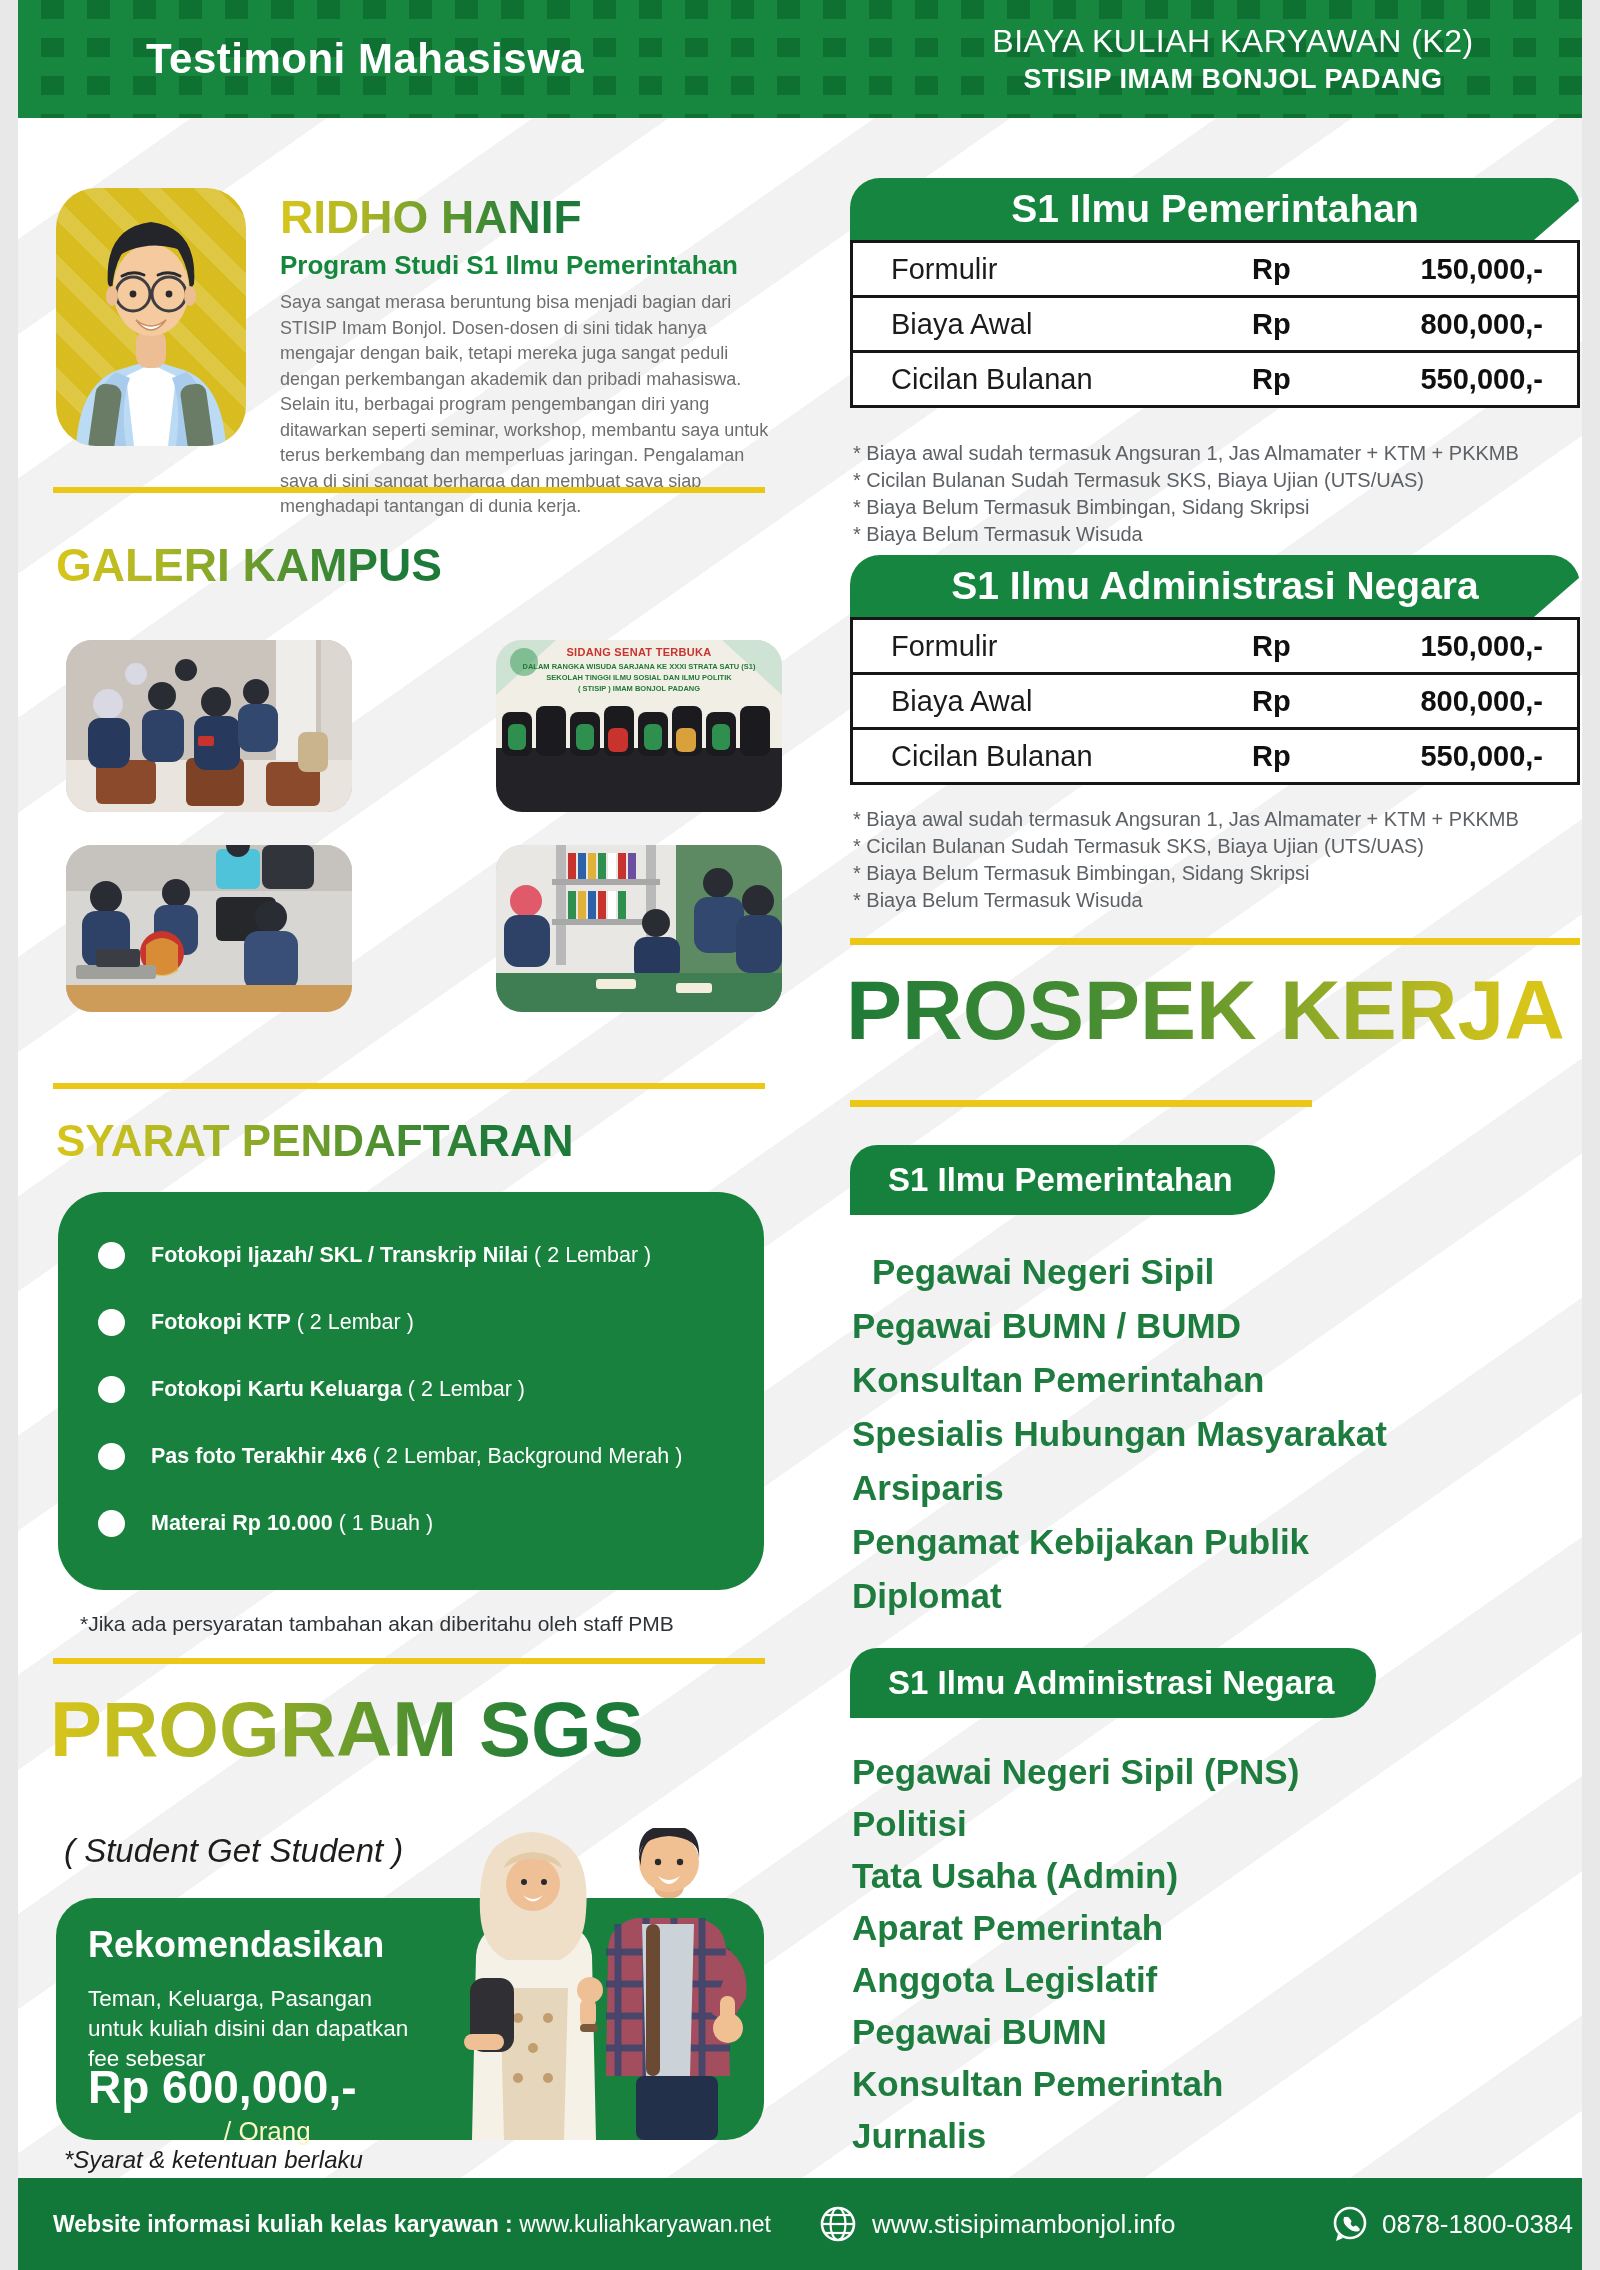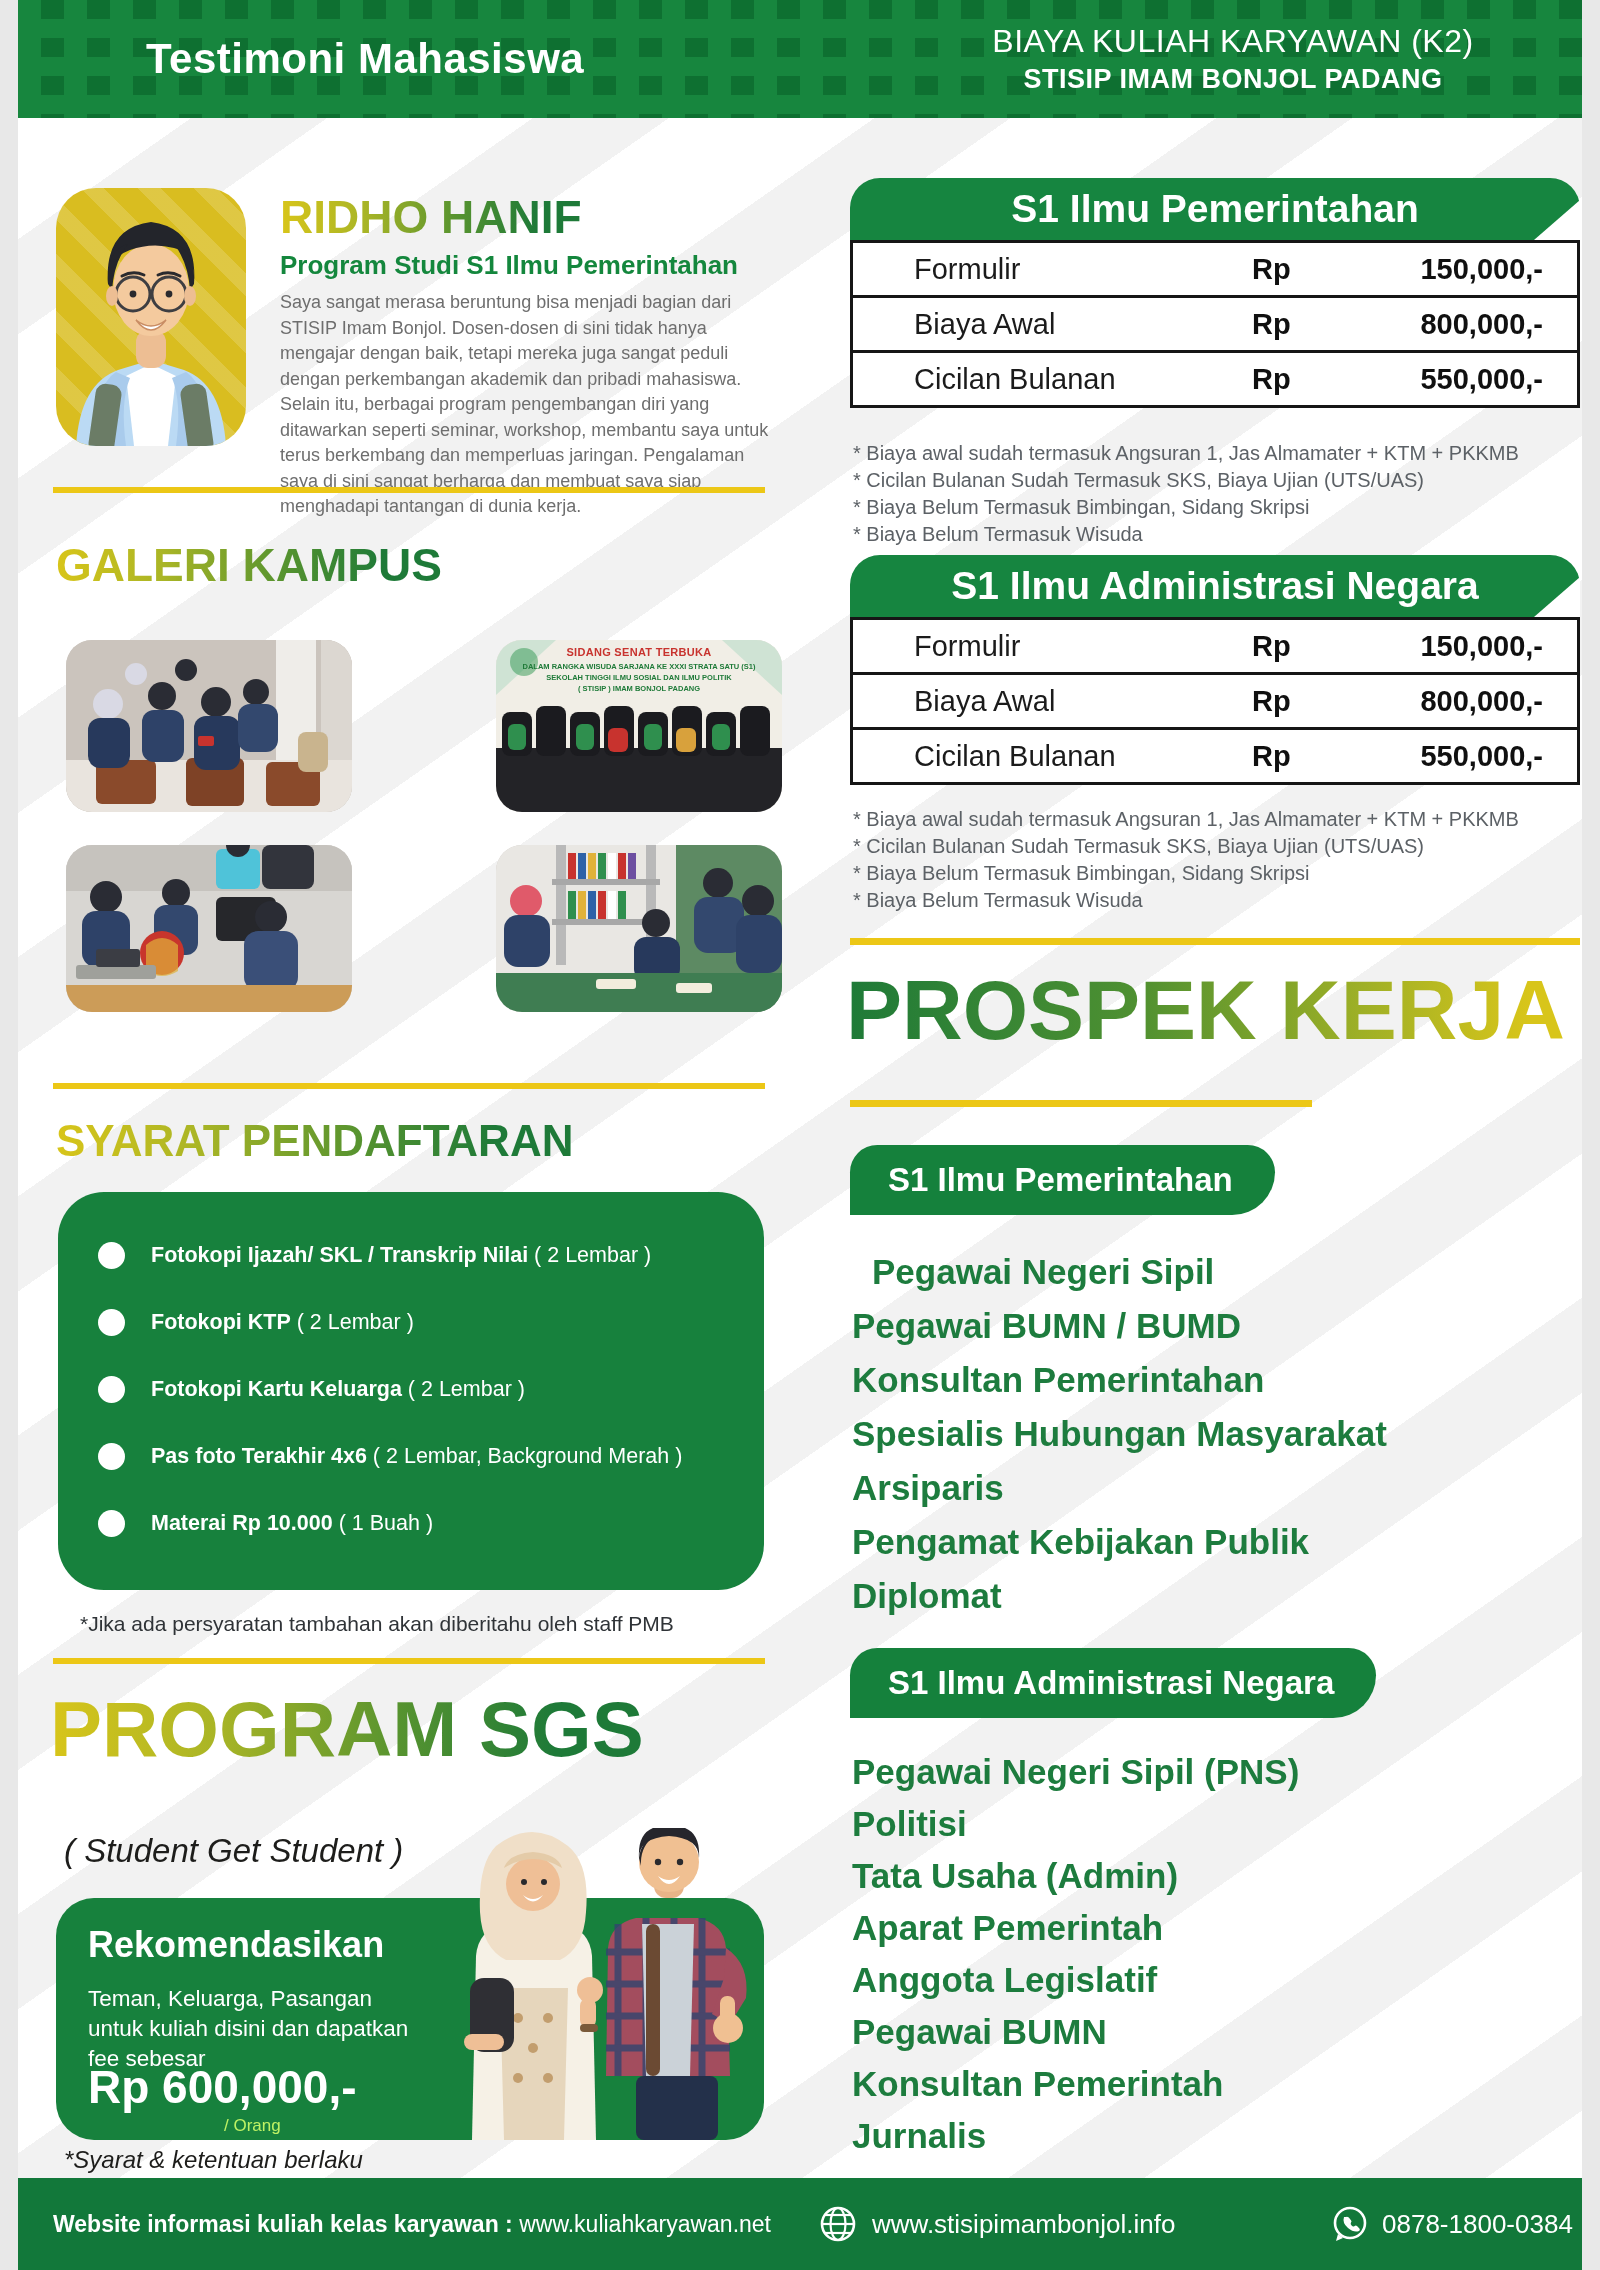--- a/index.html
+++ b/index.html
@@ -68,21 +68,21 @@
     background:#168540; border-radius:30px 30px 0 0;
     color:#fff; font-size:39px; font-weight:800; text-align:center; line-height:62px;
   }
   .fee-fold {
     position:absolute; right:0; bottom:0; width:46px; height:40px;
     background:#fff; clip-path:polygon(100% 0,100% 100%,0 100%);
   }
   .fee-rows { position:absolute; left:832px; width:730px; }
   .fee-row {
     position:relative; height:58px; background:#fff; border:3px solid #161616;
-    display:flex; align-items:center; margin-top:-3px;padding-left:23px;
+    display:flex; align-items:center; margin-top:-3px;
   }
   .fee-row:first-child { margin-top:0; }
   .fee-label { flex:1; padding-left:38px; font-size:29px; color:#1b1b1b; }
   .fee-cur { width:95px; font-size:29px; font-weight:700; color:#101010; }
   .fee-amt { width:230px; text-align:right; padding-right:34px; font-size:29px; font-weight:700; color:#101010; }
   .fee-notes {
     position:absolute; left:835px; width:720px;
     font-size:20px; line-height:27px; color:#5C6166;
   }
 
@@ -114,21 +114,21 @@
   
   .sgs-title { left:32px; top:1684px; font-size:78px; }
   .sgs-sub { position:absolute; left:46px; top:1832px; font-size:33px; font-style:italic; color:#1D1D1B; }
   .sgs-box {
     position:absolute; left:38px; top:1898px; width:708px; height:242px;
     background:#17813D; border-radius:38px;
   }
   .sgs-rek { position:absolute; left:32px; top:26px; color:#fff; font-size:36px; font-weight:800; }
   .sgs-lines { position:absolute; left:32px; top:86px; color:#fff; font-size:22.5px; line-height:1.33; }
   .sgs-fee { position:absolute; left:32px; top:162px; color:#fff; font-size:46px; font-weight:800; }
-  .sgs-per { position:absolute; left:168px; top:218px; color:#bef264; font-size:17px; }
+  .sgs-per { position:absolute; left:168px; top:218px; color:#fef9c3; font-size:26px; }
   .sgs-students { position:absolute; right:-6px; top:-70px; width:330px; height:312px; pointer-events:none; }
   .sgs-terms { position:absolute; left:46px; top:2146px; font-size:24px; font-style:italic; color:#1D1D1B; }
 
   
   .footer {
     position:absolute; left:0; top:2178px; width:1600px; height:92px;
     background:#12783A; color:#fff;
   }
   .f-left { position:absolute; left:35px; top:50%; transform:translateY(-50%); font-size:23px; white-space:nowrap; }
   .f-left b { font-weight:700; }

